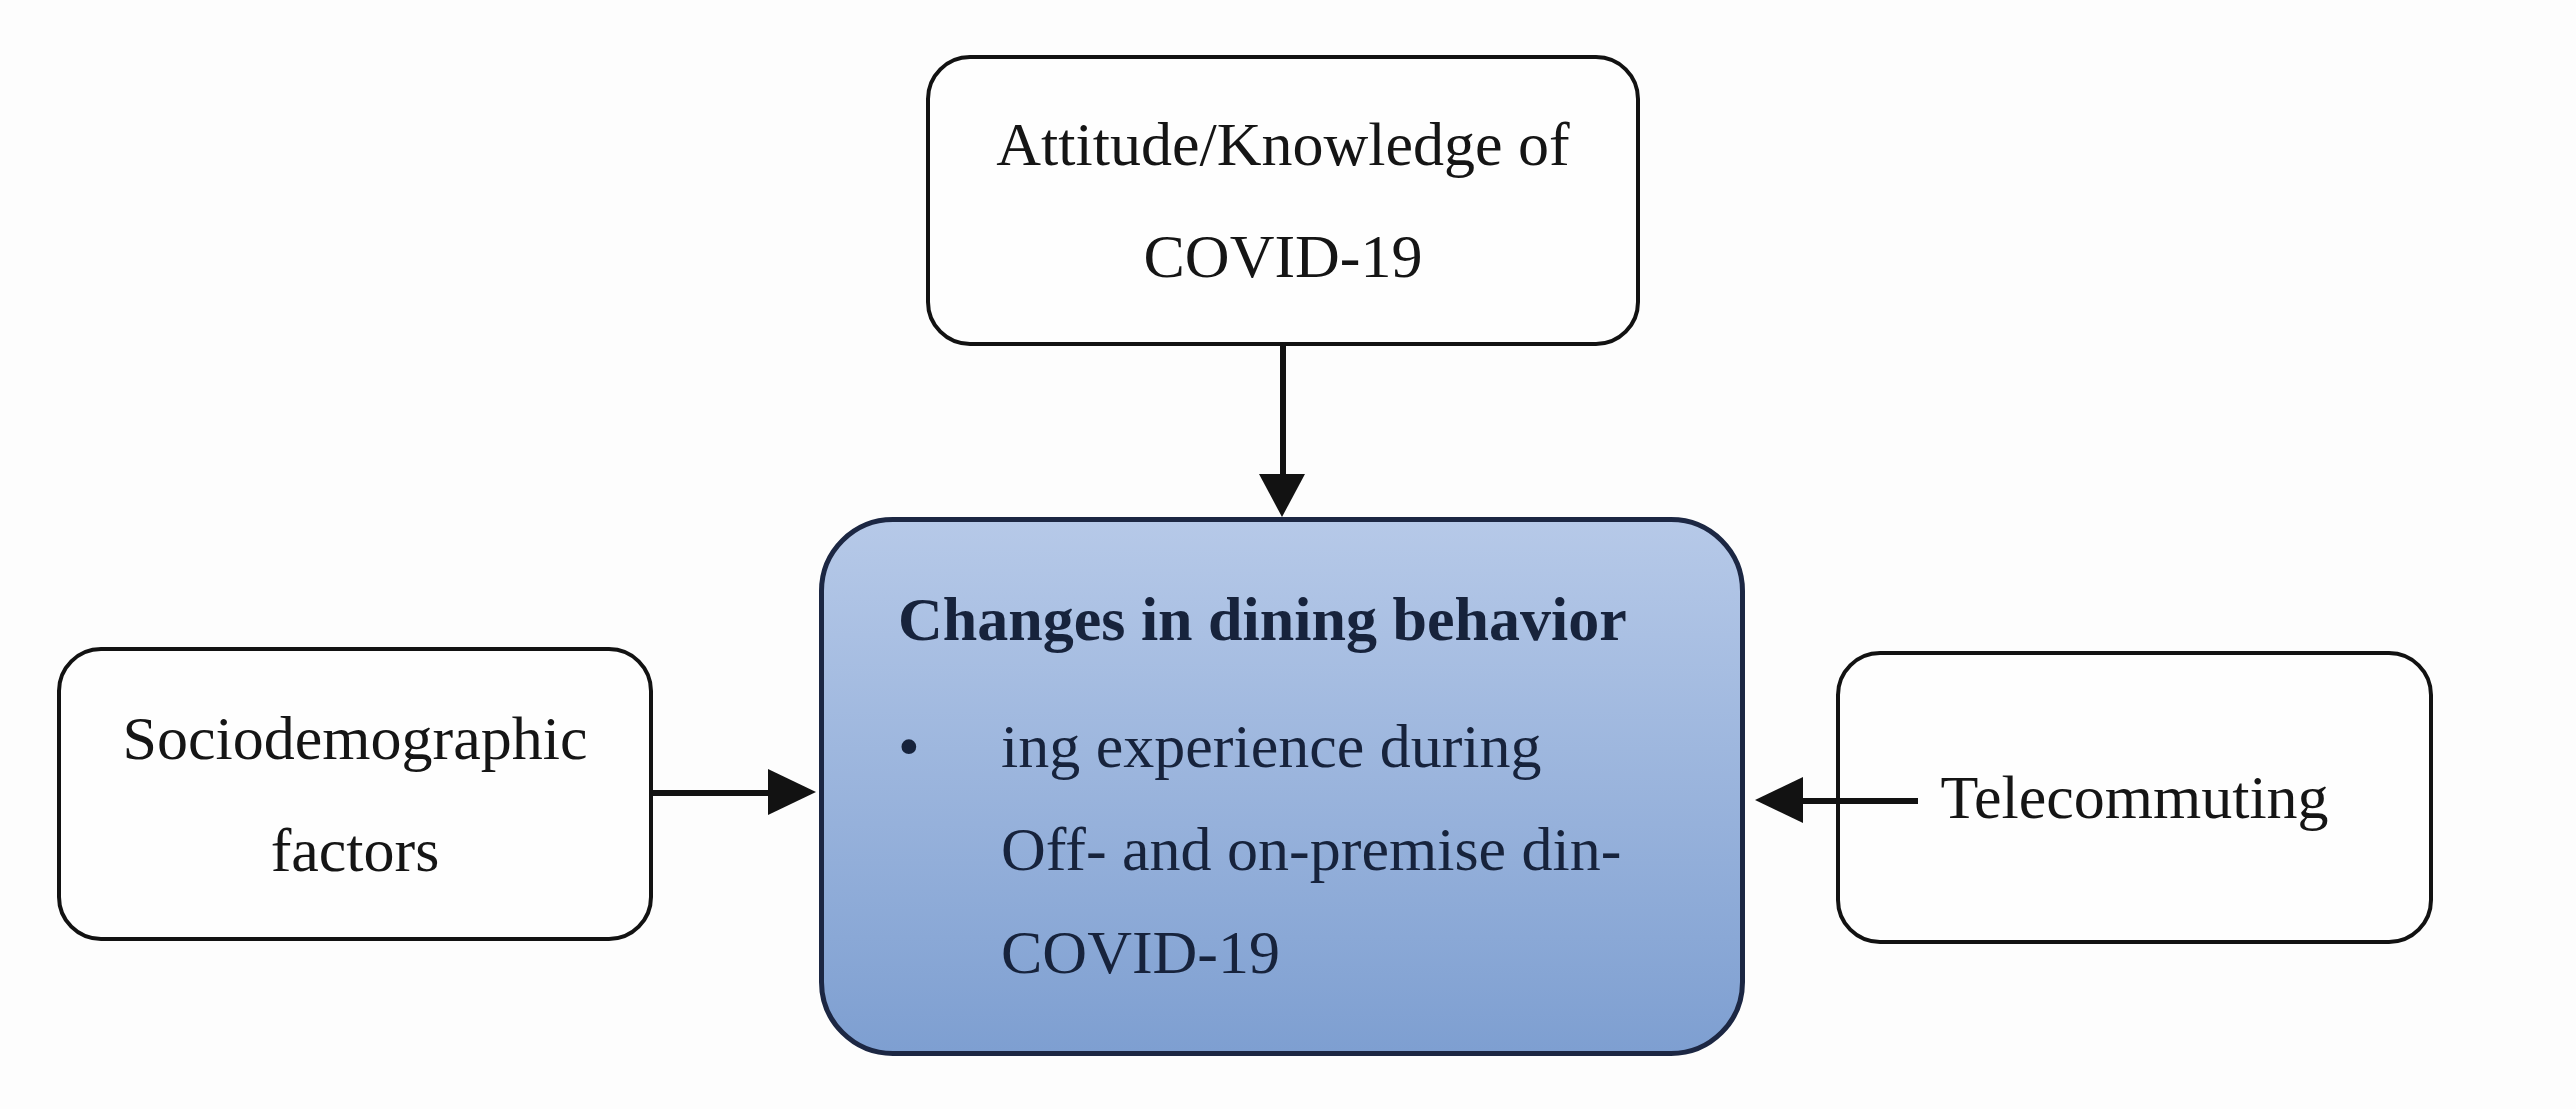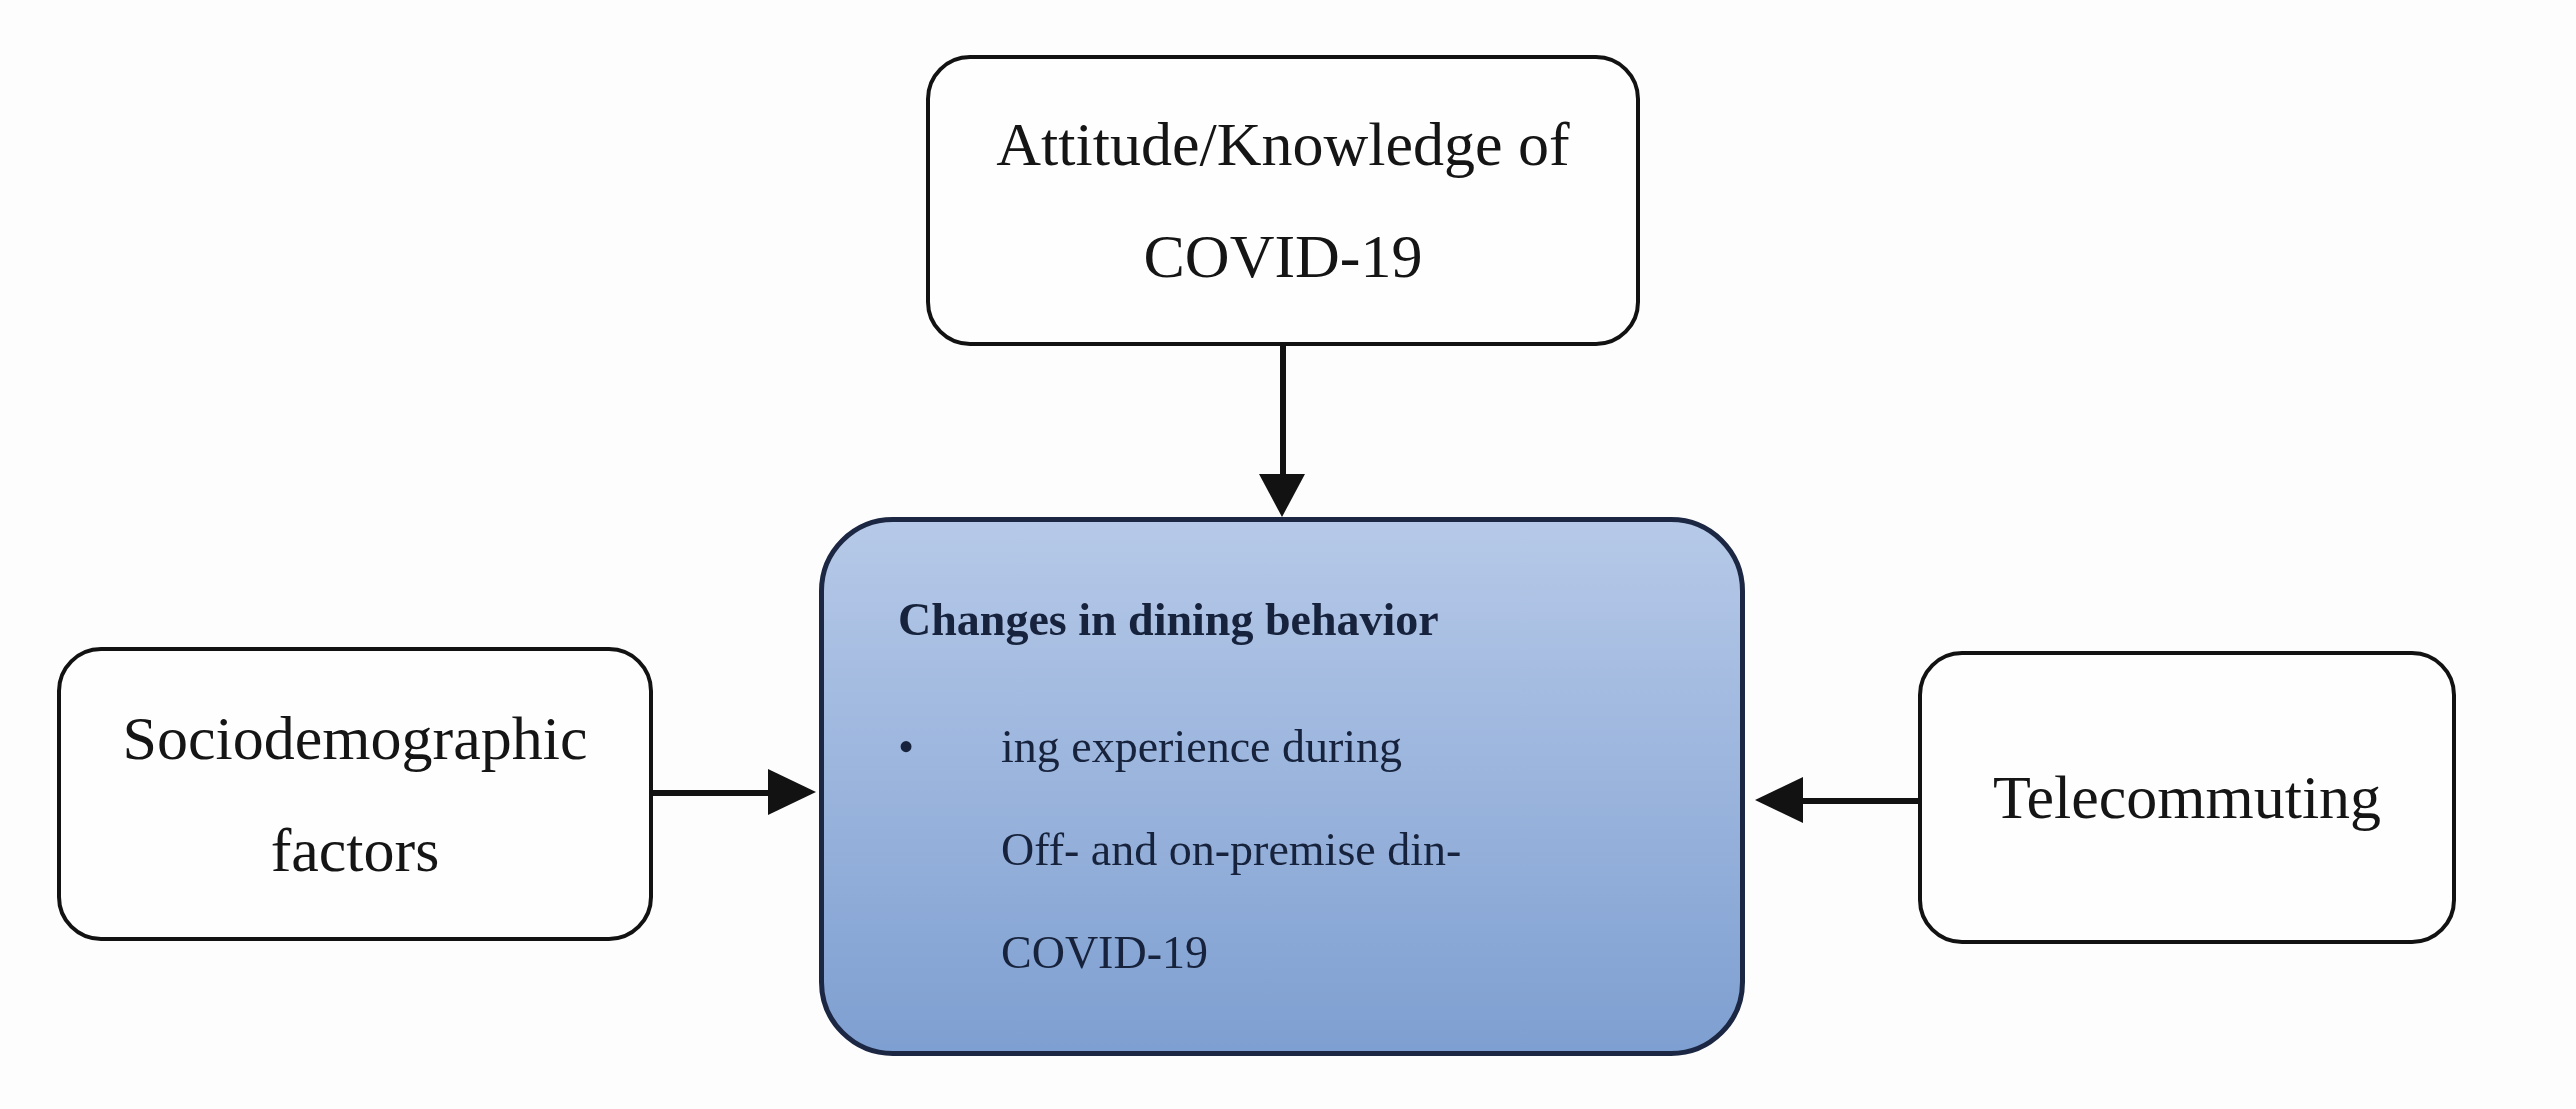--- a/index.html
+++ b/index.html
@@ -25,35 +25,35 @@
     align-items: center;
     justify-content: center;
     text-align: center;
     font-size: 62px;
     line-height: 101px;
     white-space: nowrap;
     gap: 11px;
   }
   .box-top   { left: 926px; top: 55px;  width: 714px; height: 291px; }
   .box-left  { left: 57px;   top: 647px; width: 596px; height: 294px; }
-  .box-right { left: 1918px; top: 651px; width: 538px; height: 293px; }
+  .box-right { left: 1836px; top: 651px; width: 597px; height: 293px; }
 
   
   .center-box {
     position: absolute;
     box-sizing: border-box;
     left: 819px; top: 517px; width: 926px; height: 539px;
     border: 5px solid var(--center-border, #1c2743);
     border-radius: 74px;
     background: linear-gradient(180deg,
       var(--center-fill-top, #b6c9e8) 0%,
       var(--center-fill-bottom, #7e9fd1) 100%);
     color: var(--center-text, #17233c);
     padding: 47px 42px 0 74px;
-    font-size: 46px;
+    font-size: 62px;
     white-space: nowrap;
   }
   .center-title {
     font-weight: bold;
     line-height: 101px;
   }
   .bullet-list {
     margin-top: 25px;
     display: flex;
     line-height: 103px;

